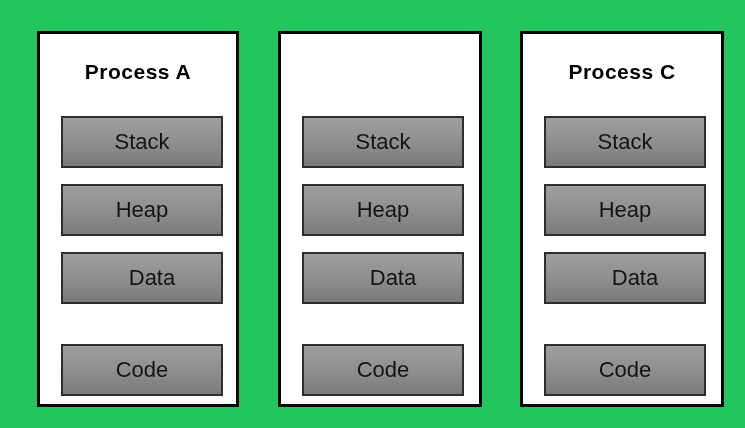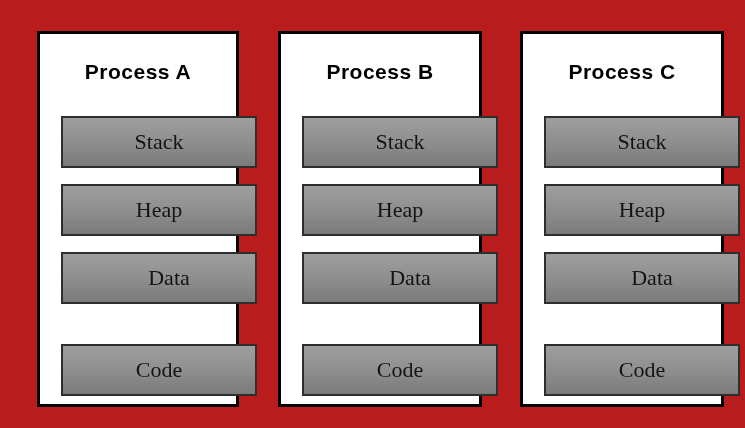--- a/index.html
+++ b/index.html
@@ -4,21 +4,21 @@
 <style>
   html, body {
     margin: 0;
     padding: 0;
     background: #ffffff;
   }
   .canvas {
     position: relative;
     width: 745px;
     height: 428px;
-    background: #b91c1c;
+    background: #22c55e;
     font-family: "Liberation Sans", sans-serif;
     overflow: hidden;
   }
   .process-card {
     position: absolute;
     top: 31px;
     height: 376px;
     background: #ffffff;
     border: 3px solid #000000;
     box-sizing: border-box;
@@ -34,52 +34,50 @@
     text-align: center;
     font-size: 21px;
     font-weight: bold;
     color: #000000;
     letter-spacing: 0.5px;
     line-height: 28px;
   }
   .segment {
     position: absolute;
     left: 21px;
-    width: 196px;
+    width: 162px;
     height: 52px;
     box-sizing: border-box;
     border: 2px solid #2e2e2e;
     background: linear-gradient(180deg, #9e9e9e 0%, #8d8d8d 55%, #7a7a7a 100%);
     display: flex;
     align-items: center;
     justify-content: center;
     font-size: 22px;
     color: #141414;
-    font-family: Liberation Serif, serif;
   }
   .seg-0 { top: 82px; }
   .seg-1 { top: 150px; text-align: right; }
   .seg-2 { top: 218px; padding-left: 20px; }
   .seg-3 { top: 286px; margin-top: 24px; }
 </style>
 </head>
 <body>
 
 <div class="canvas">
 
   <div class="process-card card-a">
     <div class="process-title">Process A</div>
     <div class="segment seg-0">Stack</div>
     <div class="segment seg-1">Heap</div>
     <div class="segment seg-2">Data</div>
     <div class="segment seg-3">Code</div>
   </div>
 
   <div class="process-card card-b">
-    <div class="process-title">Process B</div>
     <div class="segment seg-0">Stack</div>
     <div class="segment seg-1">Heap</div>
     <div class="segment seg-2">Data</div>
     <div class="segment seg-3">Code</div>
   </div>
 
   <div class="process-card card-c">
     <div class="process-title">Process C</div>
     <div class="segment seg-0">Stack</div>
     <div class="segment seg-1">Heap</div>

